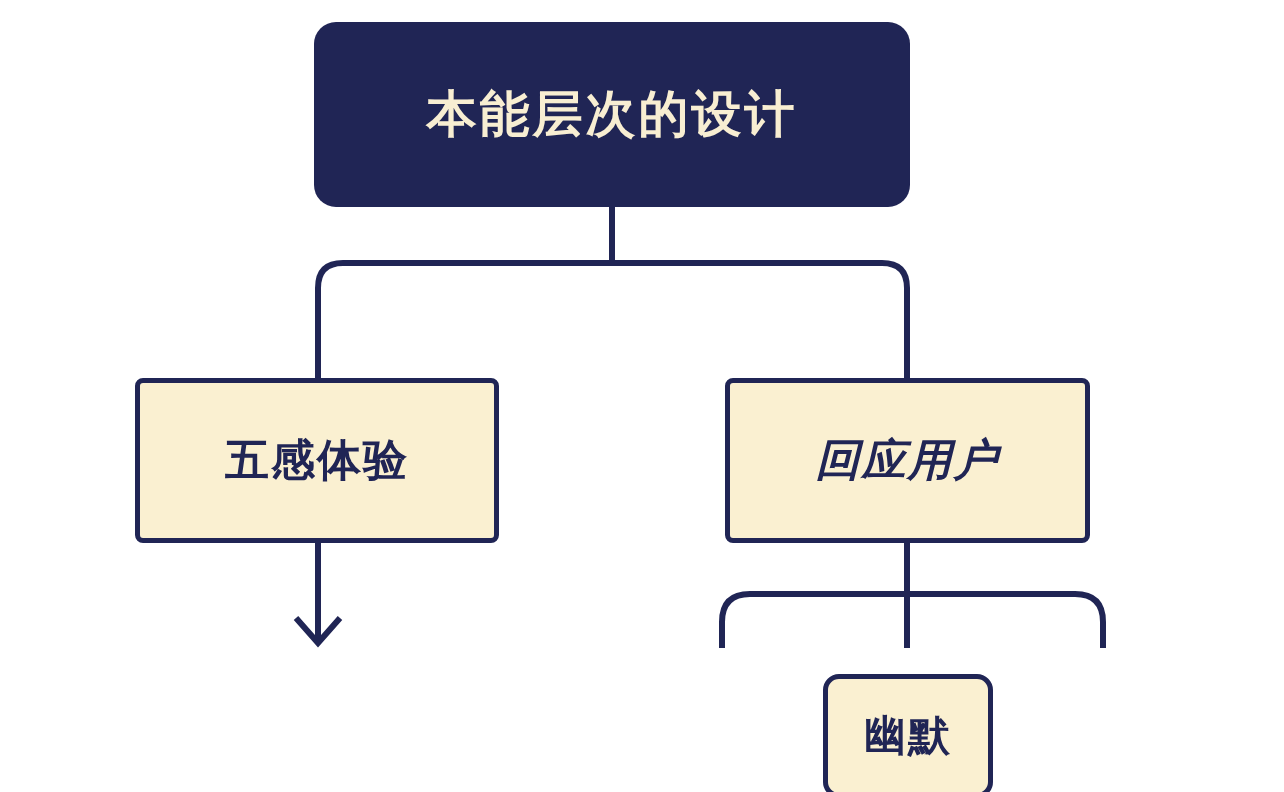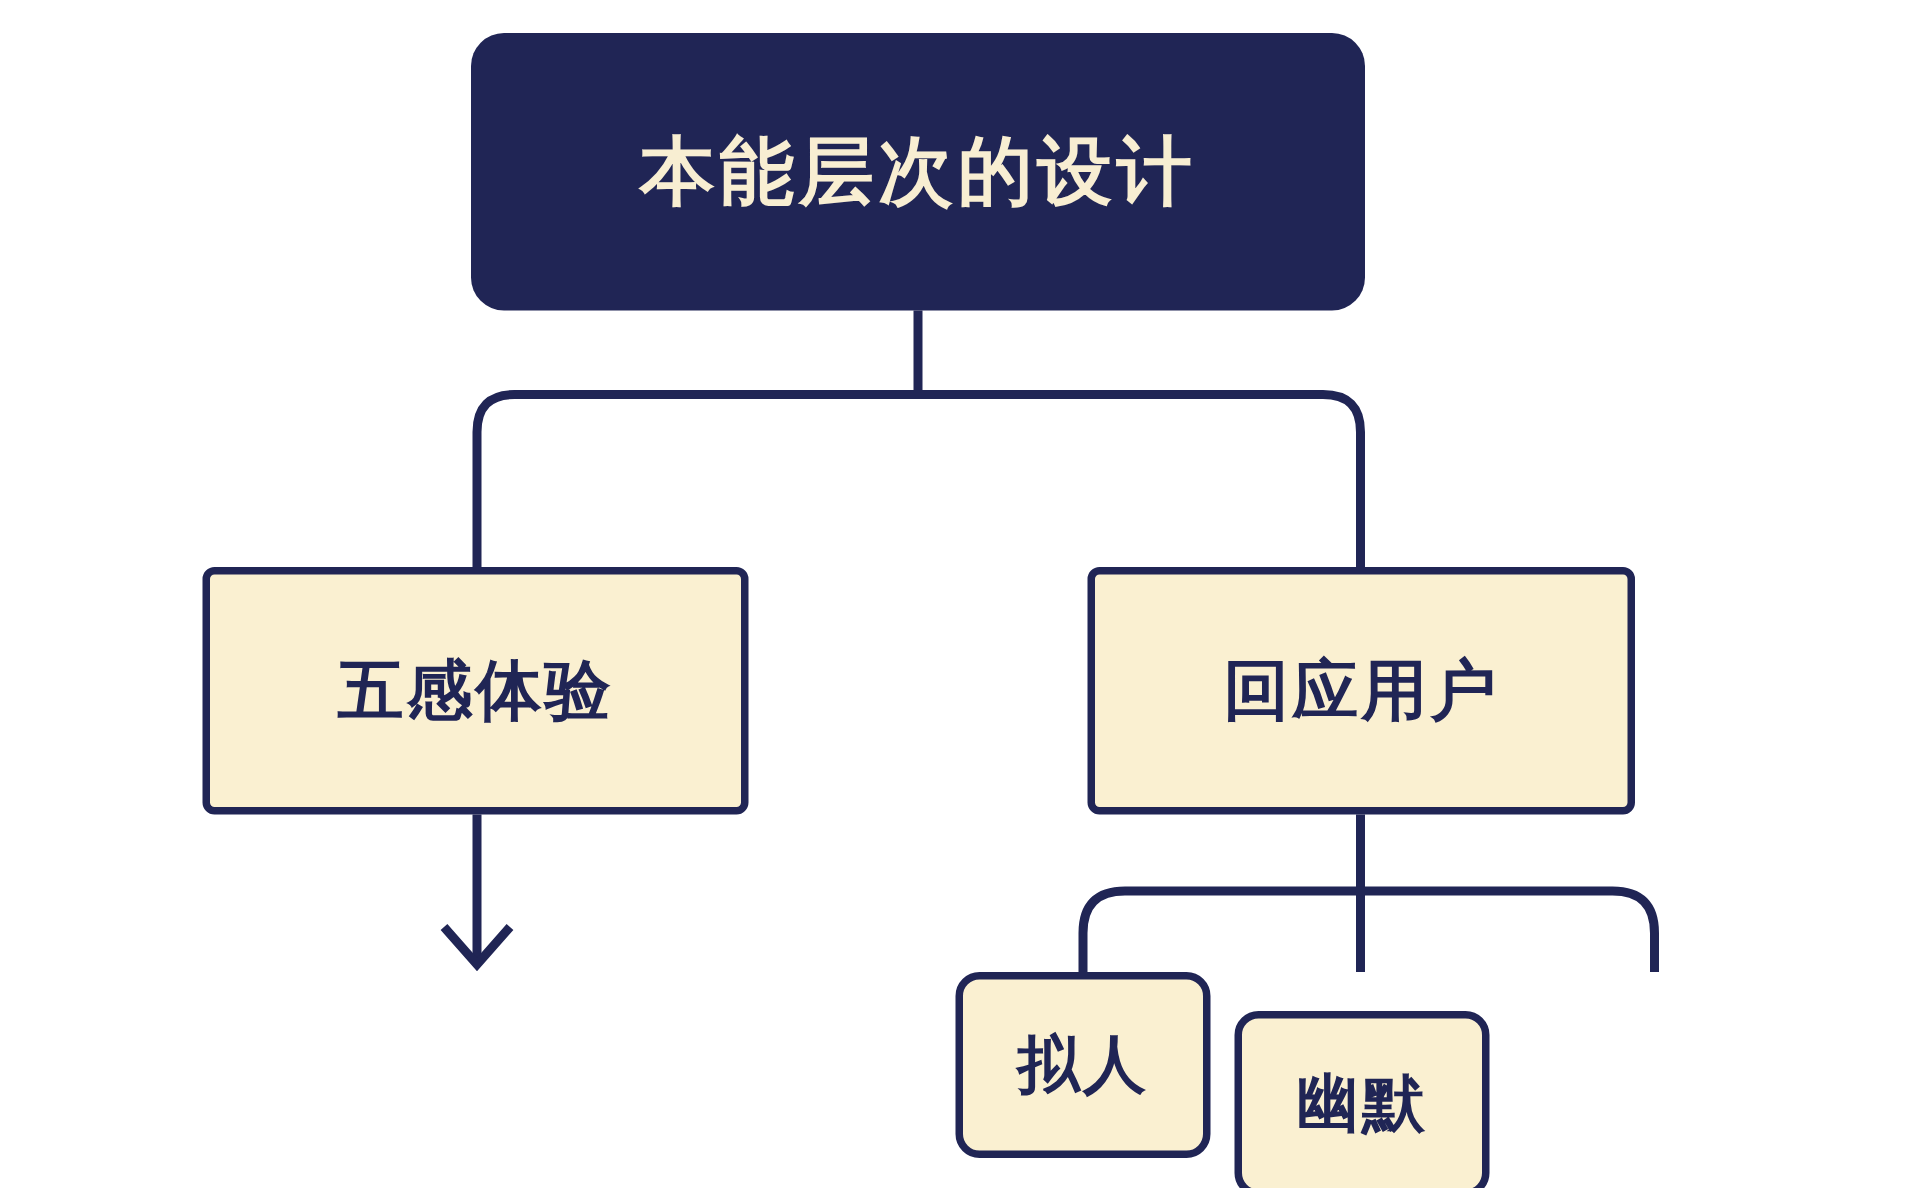--- a/index.html
+++ b/index.html
@@ -56,21 +56,21 @@
     border-radius:8px;
     font-size:44px;
   }
   .node.small{
     border-radius:16px;
     font-size:42px;
   }
   
   .pos-root     {left:314px; top:22px;  width:596px; height:185px;}
   .pos-wugan    {left:135px; top:378px; width:364px; height:165px;}
-  .pos-huiying  {left:725px; top:378px; width:365px; height:165px;}
+  .pos-huiying  {left:725px; top:378px; width:365px; height:165px;font-style:italic;}
   .pos-tonggan  {left:137px; top:643px; width:363px; height:130px;}
   .pos-niren    {left:637px; top:648px; width:170px; height:124px;}
   .pos-youmo    {left:823px; top:648px; width:170px; height:124px;margin-top:26px;}
   .pos-youya    {left:1018px;top:648px; width:170px; height:124px;}
 </style>
 </head>
 <body>
 
 <div class="canvas">
 
@@ -95,22 +95,19 @@
 
   <div class="node leaf pos-wugan">
     <span>五感体验</span>
   </div>
 
   <div class="node leaf pos-huiying">
     <span>回应用户</span>
   </div>
 
 
-  <div class="node leaf small pos-niren">
-    <span>拟人</span>
-  </div>
 
   <div class="node leaf small pos-youmo">
     <span>幽默</span>
   </div>
 
 
 </div>
 
 </body></html>

